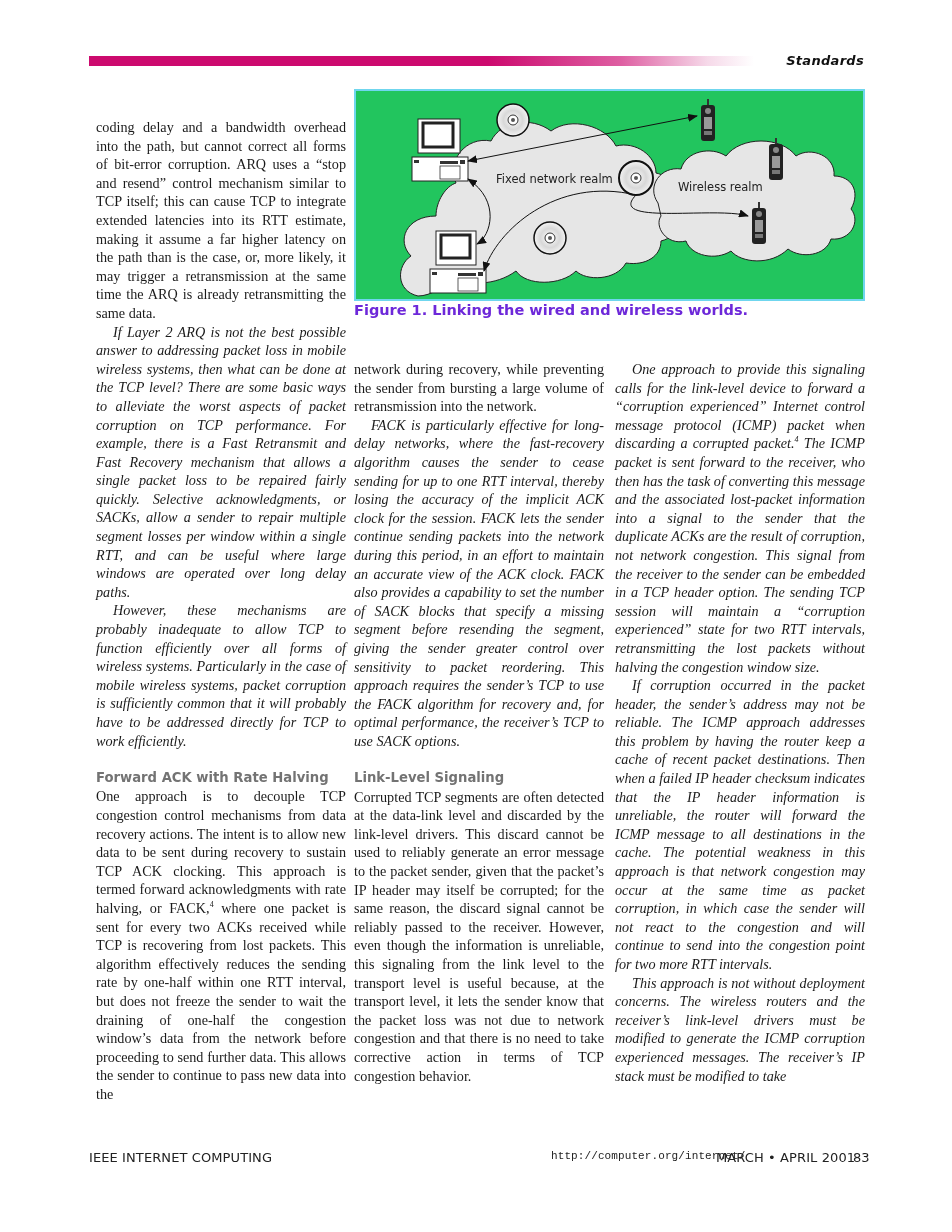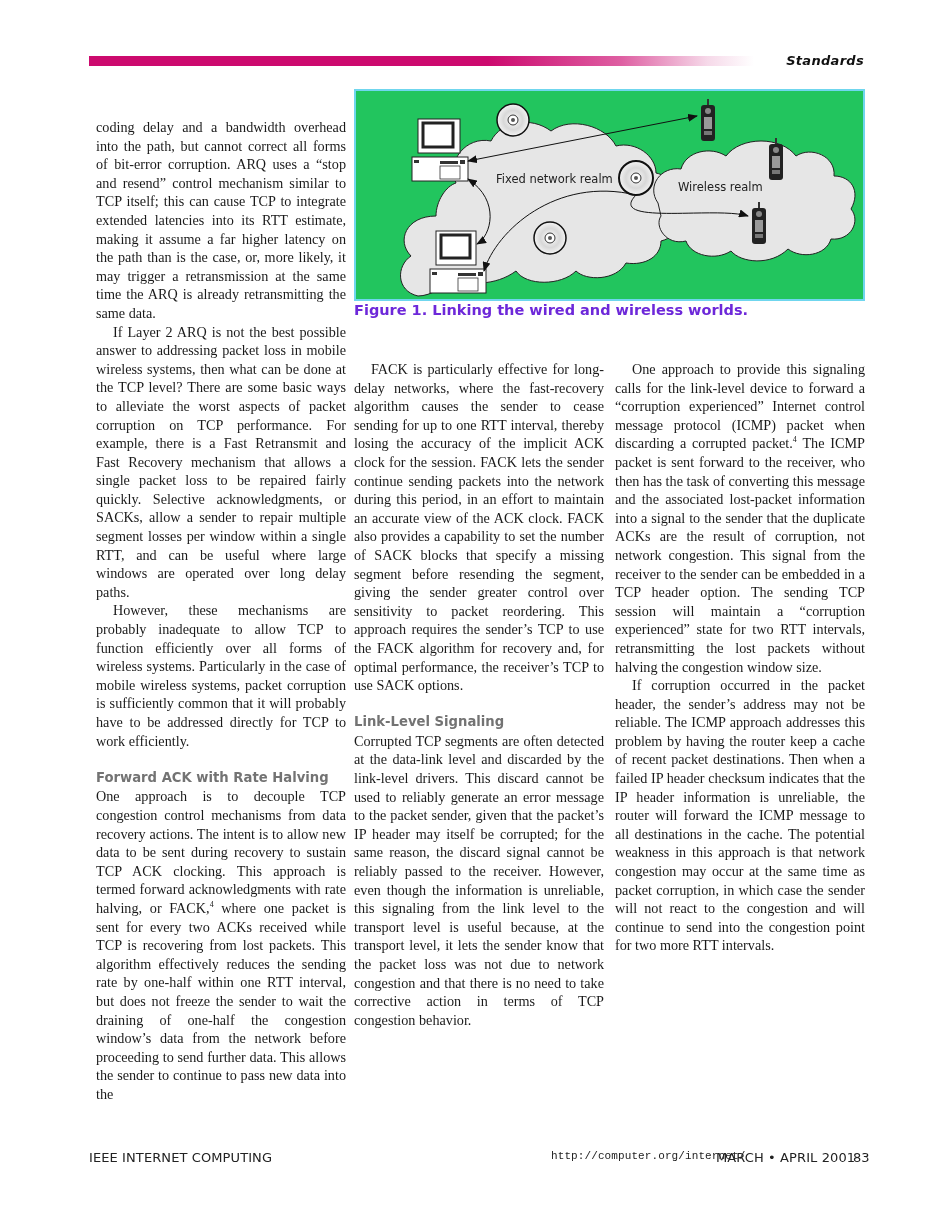--- a/index.html
+++ b/index.html
@@ -4,21 +4,21 @@
 <style>
   html, body { margin: 0; padding: 0; background: #ffffff; }
   body { width: 952px; height: 1232px; position: relative; overflow: hidden;
          font-family: "Liberation Serif", "DejaVu Serif", serif; color: #1a1a1a; }
   .header-bar { position: absolute; left: 89px; top: 56px; width: 665px; height: 10px;
     background: linear-gradient(to right, #cc0a6e 0%, #cc0a6e 60%, #de5fa2 80%, #f6d9e9 93%, #ffffff 100%); }
   .section-name { position: absolute; right: 88px; top: 53px; font-family: "DejaVu Sans", sans-serif;
     font-weight: bold; font-style: italic; font-size: 13px; color: #111; letter-spacing: 0.3px; }
   .col { position: absolute; width: 250px; font-size: 14.2px; line-height: 18.6px; text-align: justify; hyphens: none; }
   .col p { margin: 0; text-indent: 0; }
-  .col p.indent { text-indent: 17px; }
+  .col p.indent { text-indent: 17px; font-style: italic; }
   .col h3 { font-family: "DejaVu Sans", sans-serif; font-size: 13.2px; font-weight: bold; margin: 0; line-height: 18.6px; color: #737373; }
   .col .gap { height: 18.6px; }
   #col1 { left: 89px; top: 118px; margin-left: 7px; }
   #col2 { left: 354px; top: 360px; }
   #col3 { left: 615px; top: 360px; }
   sup { font-size: 8px; vertical-align: super; line-height: 0; }
   .figure-box { position: absolute; left: 354px; top: 89px; width: 507px; height: 208px; border: 2px solid #6fd6ee; background: #22c55e; }
   .figure-caption { position: absolute; left: 354px; top: 302px; font-family: "DejaVu Sans", sans-serif;
     font-weight: bold; font-size: 14.5px; color: #6d28d9; }
   .footer { position: absolute; top: 1150px; font-family: "DejaVu Sans", sans-serif; font-size: 13px; color: #222; letter-spacing: 0.1px; }
@@ -126,27 +126,29 @@
 <div class="col" id="col1">
   <p>coding delay and a bandwidth overhead into the path, but cannot correct all forms of bit-error corruption. ARQ uses a “stop and resend” control mechanism similar to TCP itself; this can cause TCP to integrate extended latencies into its RTT estimate, making it assume a far higher latency on the path than is the case, or, more likely, it may trigger a retransmission at the same time the ARQ is already retransmitting the same data.</p>
   <p class="indent">If Layer 2 ARQ is not the best possible answer to addressing packet loss in mobile wireless systems, then what can be done at the TCP level? There are some basic ways to alleviate the worst aspects of packet corruption on TCP performance. For example, there is a Fast Retransmit and Fast Recovery mechanism that allows a single packet loss to be repaired fairly quickly. Selective acknowledgments, or SACKs, allow a sender to repair multiple segment losses per window within a single RTT, and can be useful where large windows are operated over long delay paths.</p>
   <p class="indent">However, these mechanisms are probably inadequate to allow TCP to function efficiently over all forms of wireless systems. Particularly in the case of mobile wireless systems, packet corruption is sufficiently common that it will probably have to be addressed directly for TCP to work efficiently.</p>
   <div class="gap"></div>
   <h3>Forward ACK with Rate Halving</h3>
   <p><span>One approach is to decouple TCP congestion control mechanisms from data recovery actions. The intent is to allow new data to be sent during recovery to sustain TCP ACK clocking. This approach is termed forward acknowledgments with rate halving, or FACK,</span><sup>4</sup><span> where one packet is sent for every two ACKs received while TCP is recovering from lost packets. This algorithm effectively reduces the sending rate by one-half within one RTT interval, but does not freeze the sender to wait the draining of one-half the congestion window’s data from the network before proceeding to send further data. This allows the sender to continue to pass new data into the</span></p>
 </div>
 
 <div class="col" id="col2">
+  <p>network during recovery, while preventing the sender from bursting a large volume of retransmission into the network.</p>
   <p class="indent">FACK is particularly effective for long-delay networks, where the fast-recovery algorithm causes the sender to cease sending for up to one RTT interval, thereby losing the accuracy of the implicit ACK clock for the session. FACK lets the sender continue sending packets into the network during this period, in an effort to maintain an accurate view of the ACK clock. FACK also provides a capability to set the number of SACK blocks that specify a missing segment before resending the segment, giving the sender greater control over sensitivity to packet reordering. This approach requires the sender’s TCP to use the FACK algorithm for recovery and, for optimal performance, the receiver’s TCP to use SACK options.</p>
   <div class="gap"></div>
   <h3>Link-Level Signaling</h3>
   <p>Corrupted TCP segments are often detected at the data-link level and discarded by the link-level drivers. This discard cannot be used to reliably generate an error message to the packet sender, given that the packet’s IP header may itself be corrupted; for the same reason, the discard signal cannot be reliably passed to the receiver. However, even though the information is unreliable, this signaling from the link level to the transport level is useful because, at the transport level, it lets the sender know that the packet loss was not due to network congestion and that there is no need to take corrective action in terms of TCP congestion behavior.</p>
 </div>
 
 <div class="col" id="col3">
   <p class="indent"><span>One approach to provide this signaling calls for the link-level device to forward a “corruption experienced” Internet control message protocol (ICMP) packet when discarding a corrupted packet.</span><sup>4</sup><span> The ICMP packet is sent forward to the receiver, who then has the task of converting this message and the associated lost-packet information into a signal to the sender that the duplicate ACKs are the result of corruption, not network congestion. This signal from the receiver to the sender can be embedded in a TCP header option. The sending TCP session will maintain a “corruption experienced” state for two RTT intervals, retransmitting the lost packets without halving the congestion window size.</span></p>
   <p class="indent">If corruption occurred in the packet header, the sender’s address may not be reliable. The ICMP approach addresses this problem by having the router keep a cache of recent packet destinations. Then when a failed IP header checksum indicates that the IP header information is unreliable, the router will forward the ICMP message to all destinations in the cache. The potential weakness in this approach is that network congestion may occur at the same time as packet corruption, in which case the sender will not react to the congestion and will continue to send into the congestion point for two more RTT intervals.</p>
+  <p class="indent">This approach is not without deployment concerns. The wireless routers and the receiver’s link-level drivers must be modified to generate the ICMP corruption experienced messages. The receiver’s IP stack must be modified to take</p>
 </div>
 
 <div class="footer" id="footer-left">IEEE INTERNET COMPUTING</div>
 <div class="footer" id="footer-url">http://computer.org/internet/</div>
 <div class="footer" id="footer-date">MARCH • APRIL 2001</div>
 <div class="footer" id="footer-page">83</div>
 
 </body></html>

